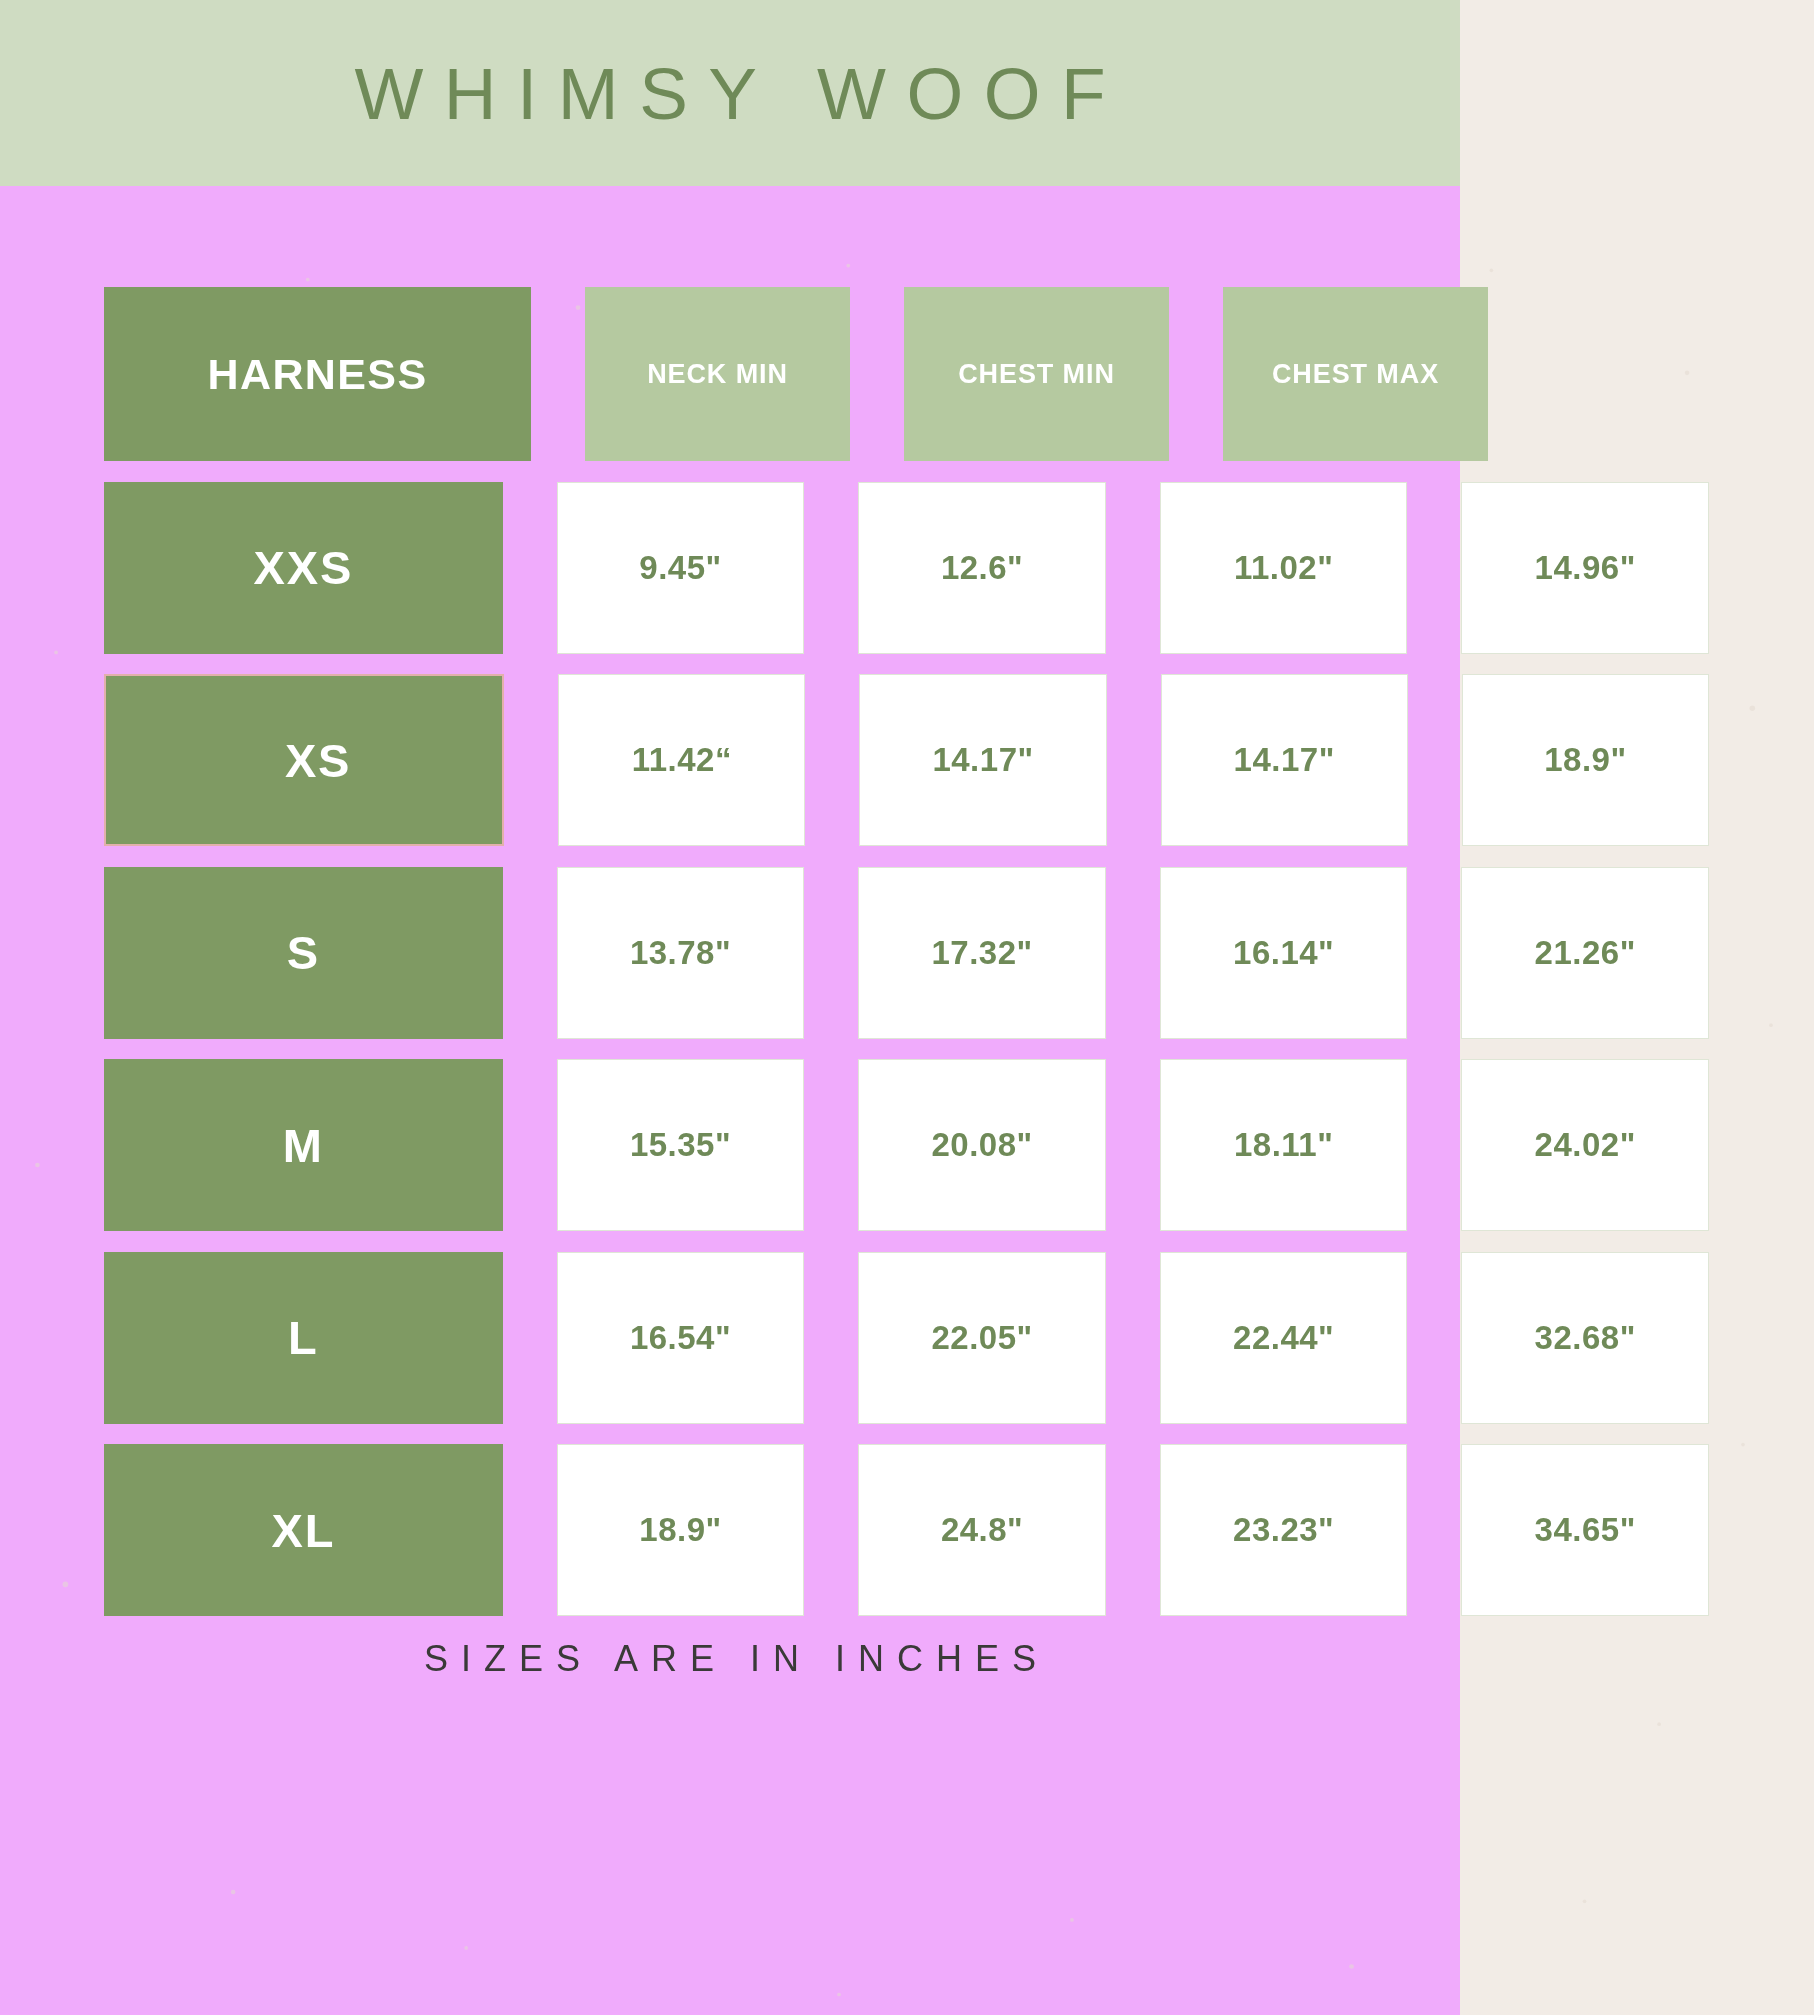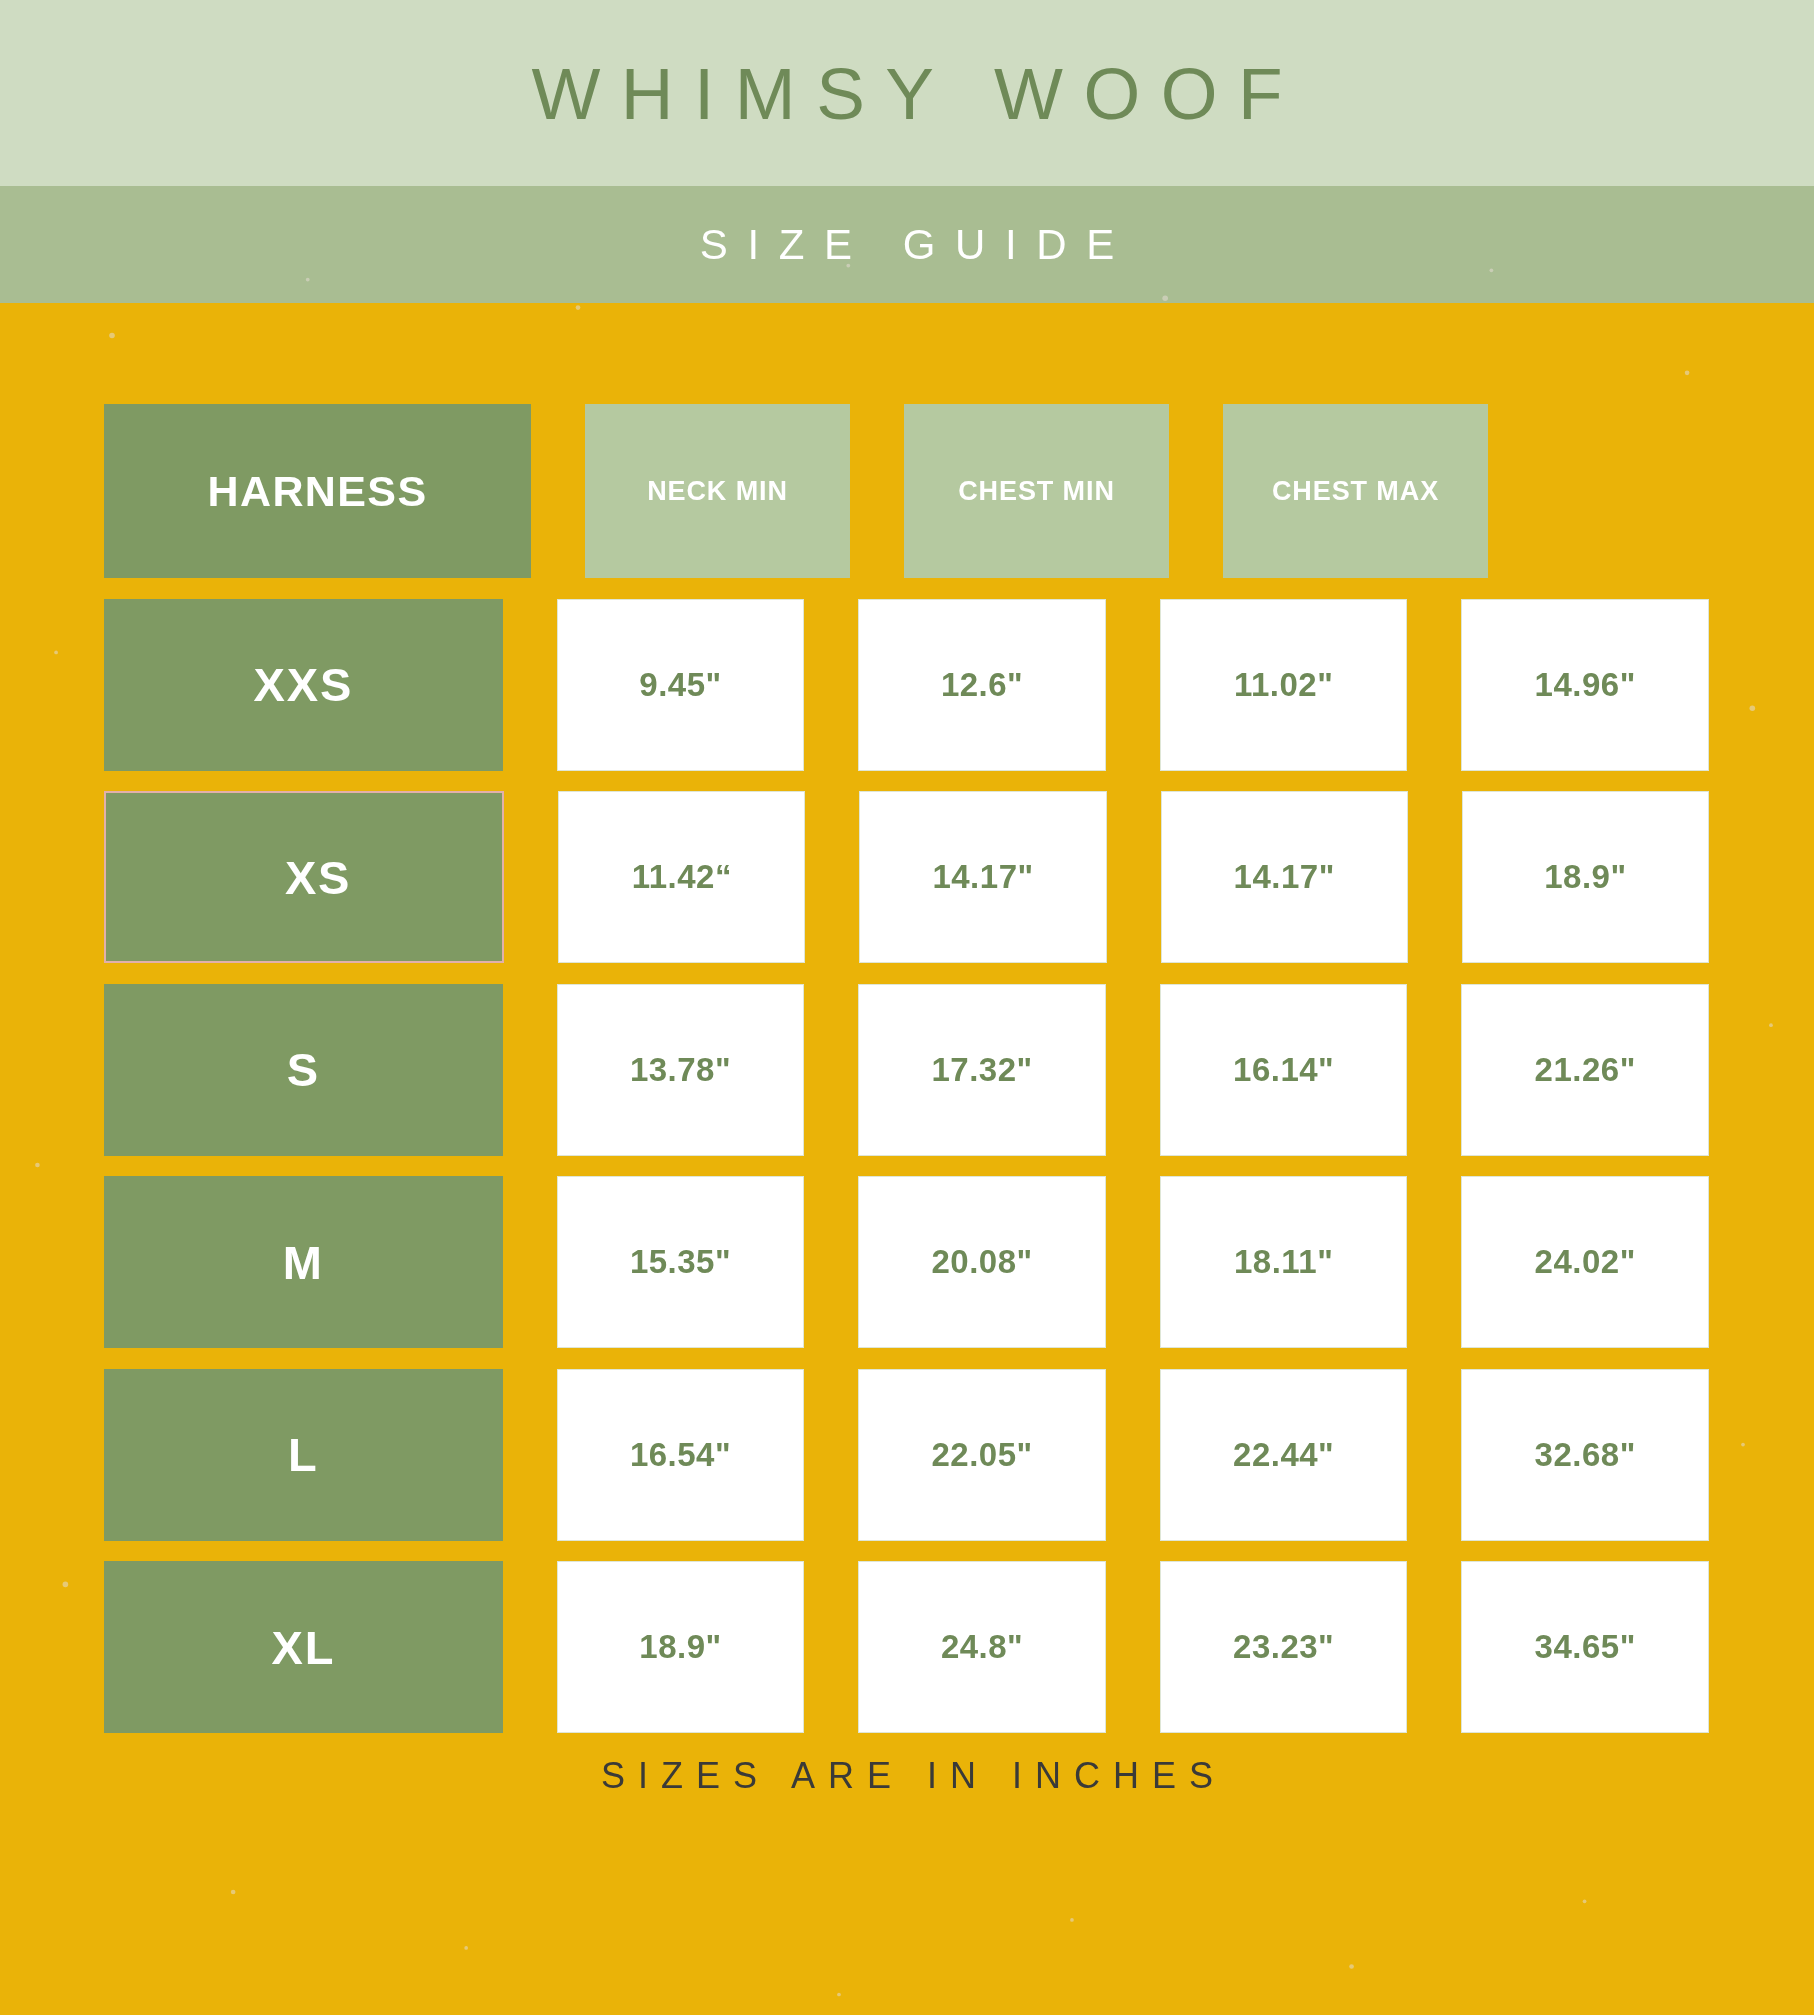--- a/index.html
+++ b/index.html
@@ -9,23 +9,23 @@
   body {
     width: 1814px;
     height: 2015px;
     background: #f2ece6;
     font-family: "Liberation Sans", sans-serif;
     overflow: hidden;
   }
 
   .page {
     position: relative;
-    width: 1814px;
+    width: 1460px;
     height: 2015px;
-    background: #eab308;
+    background: #f0abfc;
   }
 
   
   .speckles {
     position: absolute;
     inset: 0;
     pointer-events: none;
     opacity: 0.55;
   }
 
@@ -167,23 +167,20 @@
         <circle cx="250" cy="2030" r="2.5"></circle>
       <circle cx="1150" cy="2060" r="2"></circle>
         <circle cx="1780" cy="1850" r="2"></circle>
     </g>
   </svg>
 
   <div class="brand-band">
     <div class="brand-title">WHIMSY WOOF</div>
   </div>
 
-  <div class="sub-band">
-    <div class="sub-title">SIZE GUIDE</div>
-  </div>
 
   <div class="table-wrap">
     <div class="grid">
 
       <div class="row row-head">
         <div class="cell c0 head-label">HARNESS</div>
         <div class="cell c1 head-col">NECK MIN</div>
         <div class="cell c3 head-col">CHEST MIN</div>
         <div class="cell c4 head-col">CHEST MAX</div>
       </div>

